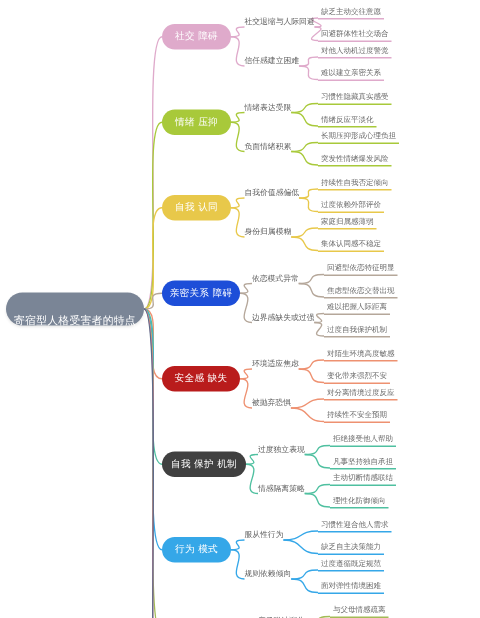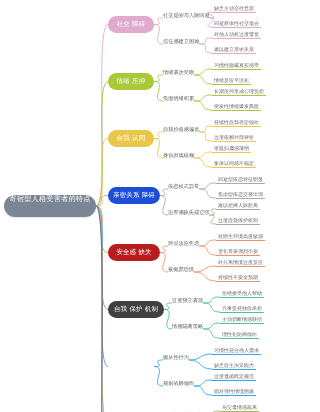--- a/index.html
+++ b/index.html
@@ -25,21 +25,21 @@
     line-height: 1;
   }
   
   .root {
     left: 4px; top: 195px;
     width: 92px; height: 22px;
     background: #7a8596;
     border-radius: 11px;
     color: #ffffff;
     font-size: 7.2px;
-    display: flex; align-items: flex-start; justify-content: center;
+    display: flex; align-items: flex-end; justify-content: center;
     letter-spacing: .2px;
     box-shadow: 0 1px 2px rgba(0,0,0,.10);
   }
   
   .branch {
     height: 17px;
     border-radius: 9px;
     color: #ffffff;
     font-size: 6.4px;
     display: flex; align-items: center; justify-content: center;
@@ -262,20 +262,23 @@
     </div>
     <div class="node sub" style="left: 172px; top: 321px;">
       <span>情感隔离策略</span>
     </div>
     <div class="node leaf" style="left: 220px; top: 315px; border-bottom-color: rgb(79, 192, 160);">
       <span>主动切断情感联结</span>
     </div>
     <div class="node leaf" style="left: 220px; top: 330px; border-bottom-color: rgb(79, 192, 160);">
       <span>理性化防御倾向</span>
     </div>
+    <div class="node branch" style="left: 108px; top: 358px; width: 46px; background: rgb(53, 167, 232);">
+      <span>行为 模式</span>
+    </div>
     <div class="node sub" style="left: 163px; top: 352px;">
       <span>服从性行为</span>
     </div>
     <div class="node leaf" style="left: 212px; top: 346px; border-bottom-color: rgb(53, 167, 232);">
       <span>习惯性迎合他人需求</span>
     </div>
     <div class="node leaf" style="left: 212px; top: 361px; border-bottom-color: rgb(53, 167, 232);">
       <span>缺乏自主决策能力</span>
     </div>
     <div class="node sub" style="left: 163px; top: 378px;">

